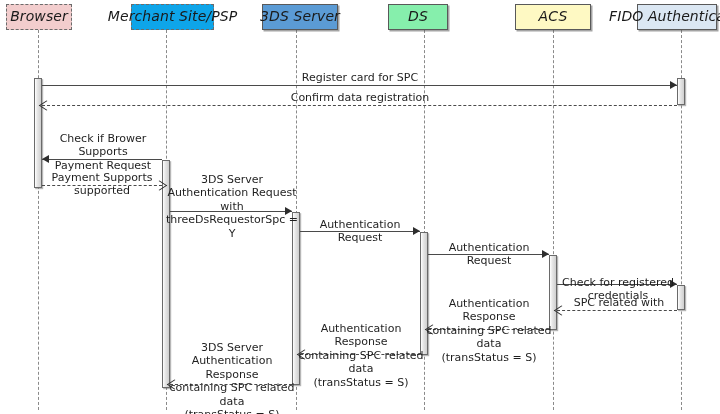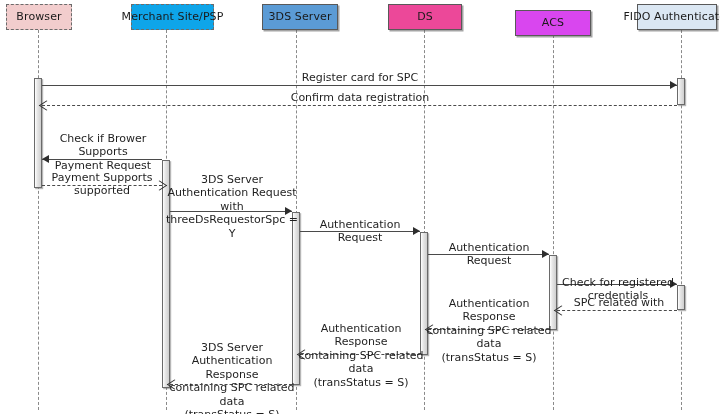--- a/index.html
+++ b/index.html
@@ -10,28 +10,29 @@
     font-family:"DejaVu Sans","Liberation Sans",sans-serif;
     overflow:hidden;
   }
   #canvas{position:relative;width:720px;height:414px;}
 
   
   .actor-box{
     position:absolute;
     box-sizing:border-box;
     display:flex;align-items:center;justify-content:center;
-    font-size:11px;
+    font-size:14px;
     color:#1a1a1a;
     letter-spacing:.1px;
     text-align:center;
     line-height:1.1;
     white-space:nowrap;
     border:1px solid #595959;
     box-shadow:1.5px 1.5px 0 rgba(90,90,90,.55);
+    font-style:italic;
   }
   .actor-box.dashed{border:1px dashed #6b6b6b;box-shadow:none;}
 
   
   .lifeline{
     position:absolute;
     width:0;
     border-left:1px dashed #8a8a8a;
   }
 
@@ -182,17 +183,17 @@
         <div class="msg-label" style="left: 166px; top: 341px; width: 132px;">3DS Server
 Authentication Response
 containing SPC related data
 (transStatus = S)</div>
       </div>
     </div>
   <div id="actors-layer">
       <div class="actor-box dashed" style="left: 6px; top: 4px; width: 66px; height: 26px; background: rgb(242, 205, 205);">Browser</div>
       <div class="actor-box dashed" style="left: 131px; top: 4px; width: 83px; height: 26px; background: #0ea5e9;">Merchant Site/PSP</div>
       <div class="actor-box" style="left: 262px; top: 4px; width: 76px; height: 26px; background: rgb(91, 155, 213);">3DS Server</div>
-      <div class="actor-box" style="left: 388px; top: 4px; width: 74px; height: 26px; background: #ec4899;">DS</div>
-      <div class="actor-box" style="left: 515px; top: 10px; width: 76px; height: 26px; background: #d946ef;">ACS</div>
+      <div class="actor-box" style="left: 388px; top: 4px; width: 60px; height: 26px; background: #86efac;">DS</div>
+      <div class="actor-box" style="left: 515px; top: 4px; width: 76px; height: 26px; background: #fef9c3;">ACS</div>
       <div class="actor-box" style="left: 637px; top: 4px; width: 80px; height: 26px; background: rgb(219, 231, 243);">FIDO Authenticator</div>
     </div>
 </div>
 
 </body></html>

